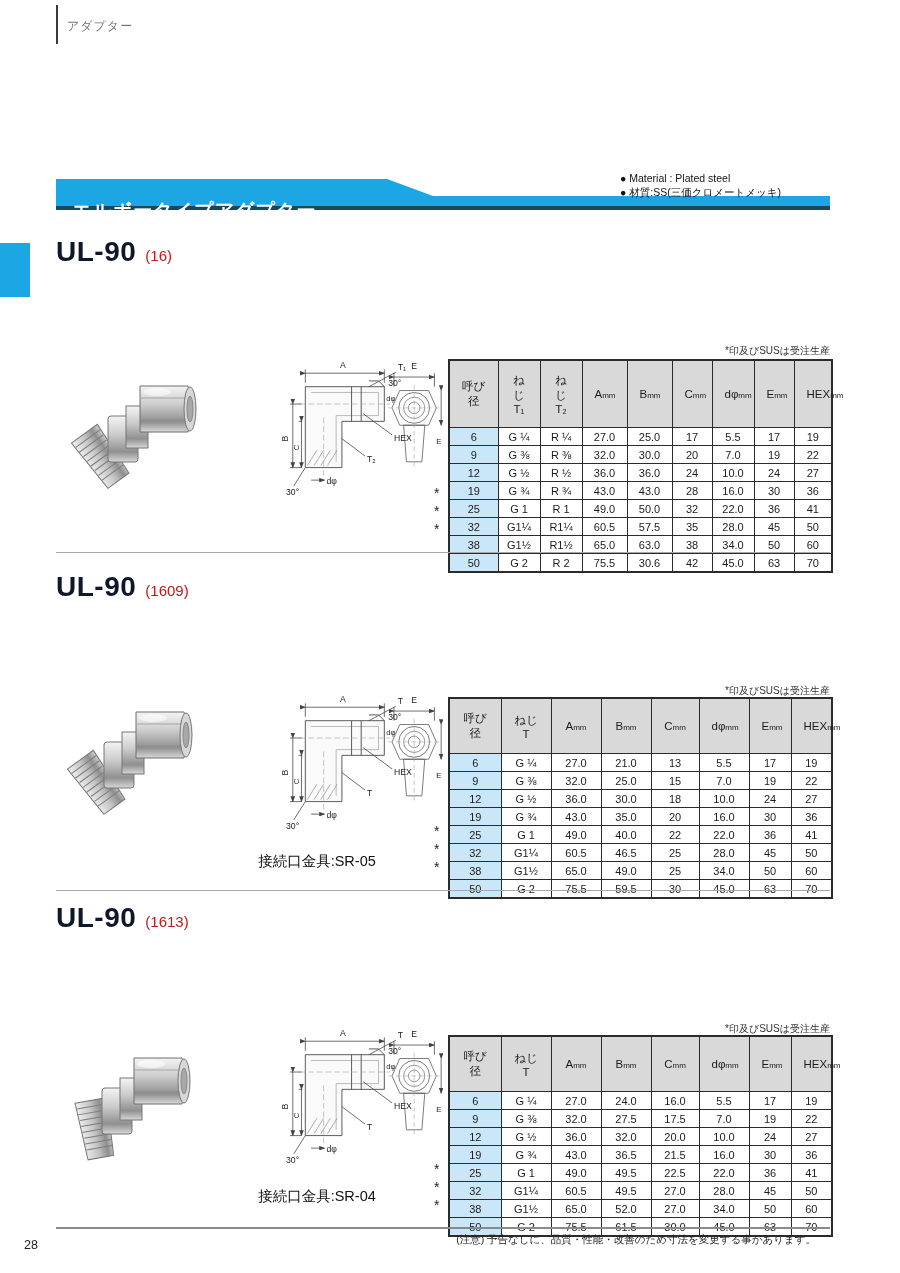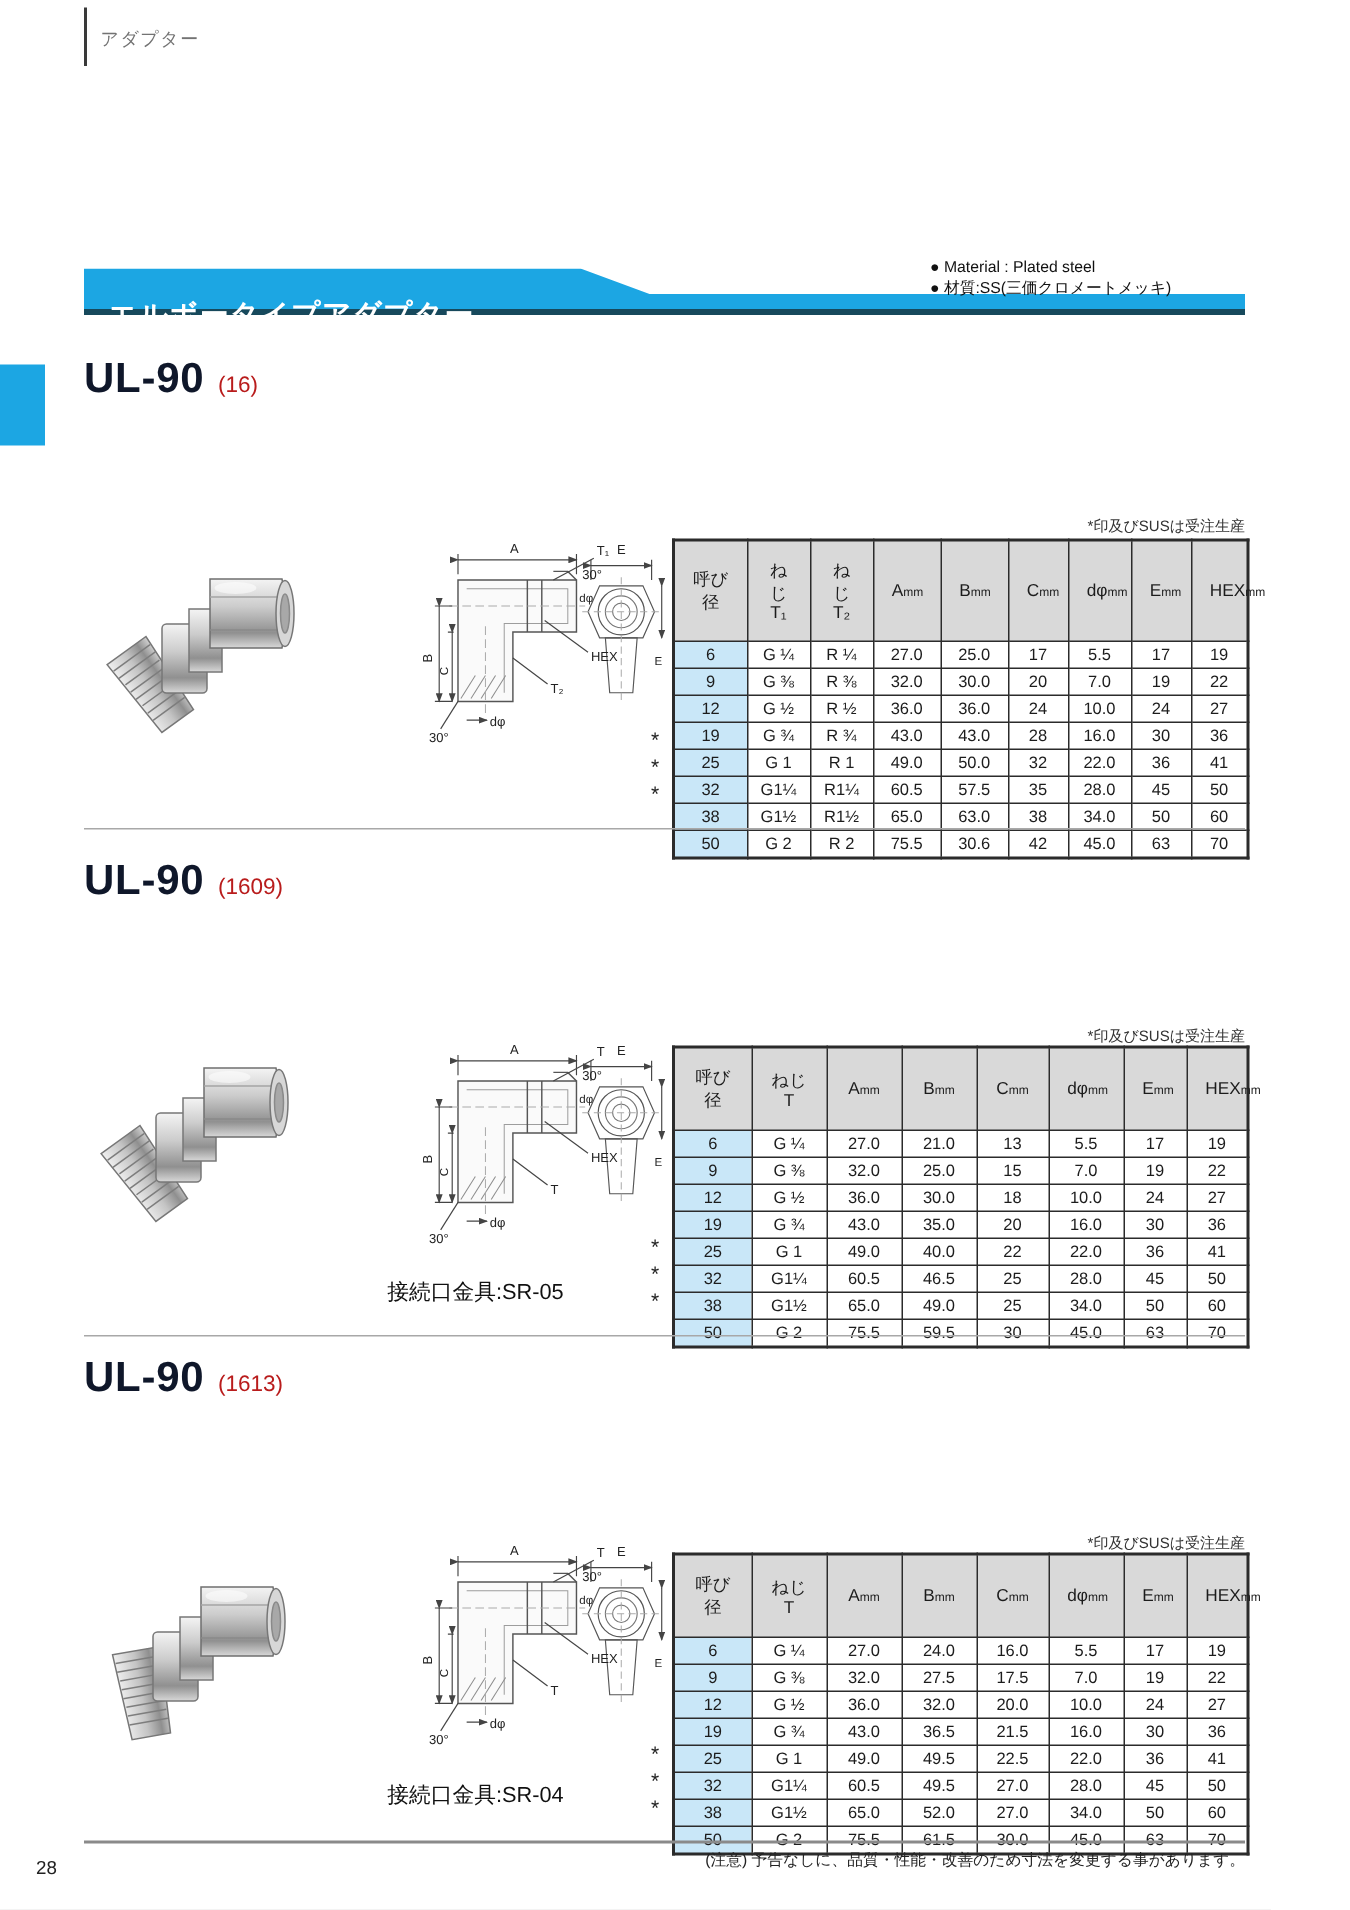--- a/index.html
+++ b/index.html
@@ -52,21 +52,21 @@
 
   
   .photo{position:absolute;}
   .drawing{position:absolute;}
   .draw-label{font-size:9px;fill:#222;font-family:"Liberation Sans","DejaVu Sans",sans-serif;}
   .caption{position:absolute;width:190px;text-align:center;font-size:14.5px;color:#111;}
 
   
   .footer-line{position:absolute;left:56px;top:1227px;width:774px;height:2px;background:#8a8a8a;}
   .page-num{position:absolute;left:24px;top:1238px;font-size:12.5px;color:#222;}
-  .footer-note{position:absolute;right:70px;top:1233px;font-size:10.5px;color:#222;}
+  .footer-note{position:absolute;right:84px;top:1233px;font-size:10.5px;color:#222;}
 </style>
 </head>
 <body>
 
 <div class="page">
 
   <div class="crumb-bar"></div>
   <div class="crumb">アダプター</div>
 
   <div class="banner">

